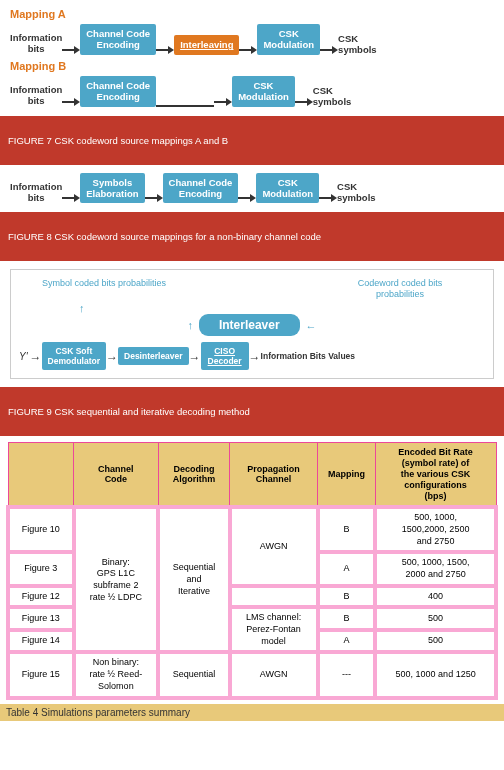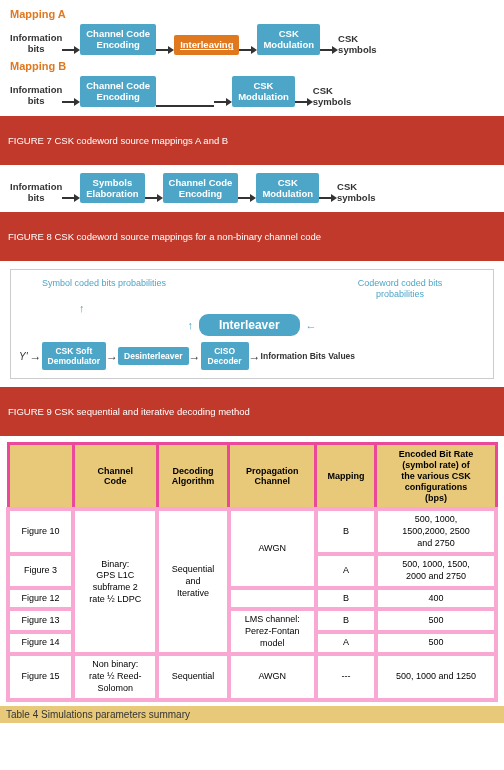--- a/index.html
+++ b/index.html
@@ -133,21 +133,21 @@
     }
 
     table {
       width: 100%;
       border-collapse: collapse;
       font-size: 9px;
     }
 
     table th {
       background: #e8c97a;
-      border: 3px solid #ec4899;
+      border: 1px solid #ec4899;
       padding: 4px 3px;
       text-align: center;
       font-weight: bold;
       vertical-align: middle;
       line-height: 1.2;
     }
 
     table td {
       border: 4px solid #f9a8d4;
       padding: 3px 4px;
@@ -254,21 +254,21 @@
       <div style="color:#4da6c8;font-size:11px;">←</div>
     </div>
 
     <div style="display:flex; align-items:center; margin-top:6px; gap:0;">
       <div style="font-size:10px;font-style:italic;color:#333;margin-right:2px;">Y'</div>
       <div style="font-size:12px;color:#333;">→</div>
       <div class="flow-box" style="min-width:58px;font-size:8.5px;">CSK Soft<br>Demodulator</div>
       <div style="font-size:12px;color:#333;">→</div>
       <div class="flow-box" style="min-width:52px;font-size:8.5px;">Desinterleaver</div>
       <div style="font-size:12px;color:#333;">→</div>
-      <div class="flow-box" style="min-width:48px;font-size:8.5px;">CISO<br>Decoder</div>
+      <div class="flow-box" style="min-width:48px;font-size:8.5px;text-decoration:underline;">CISO<br>Decoder</div>
       <div style="font-size:12px;color:#333;">→</div>
       <div style="font-size:8.5px;font-weight:bold;color:#333;line-height:1.2;">Information
 Bits Values</div>
     </div>
   </div>
 </div>
 <div class="figure-caption">
   <span>FIGURE 9</span><span> CSK sequential and iterative decoding method</span>
 </div>
 

